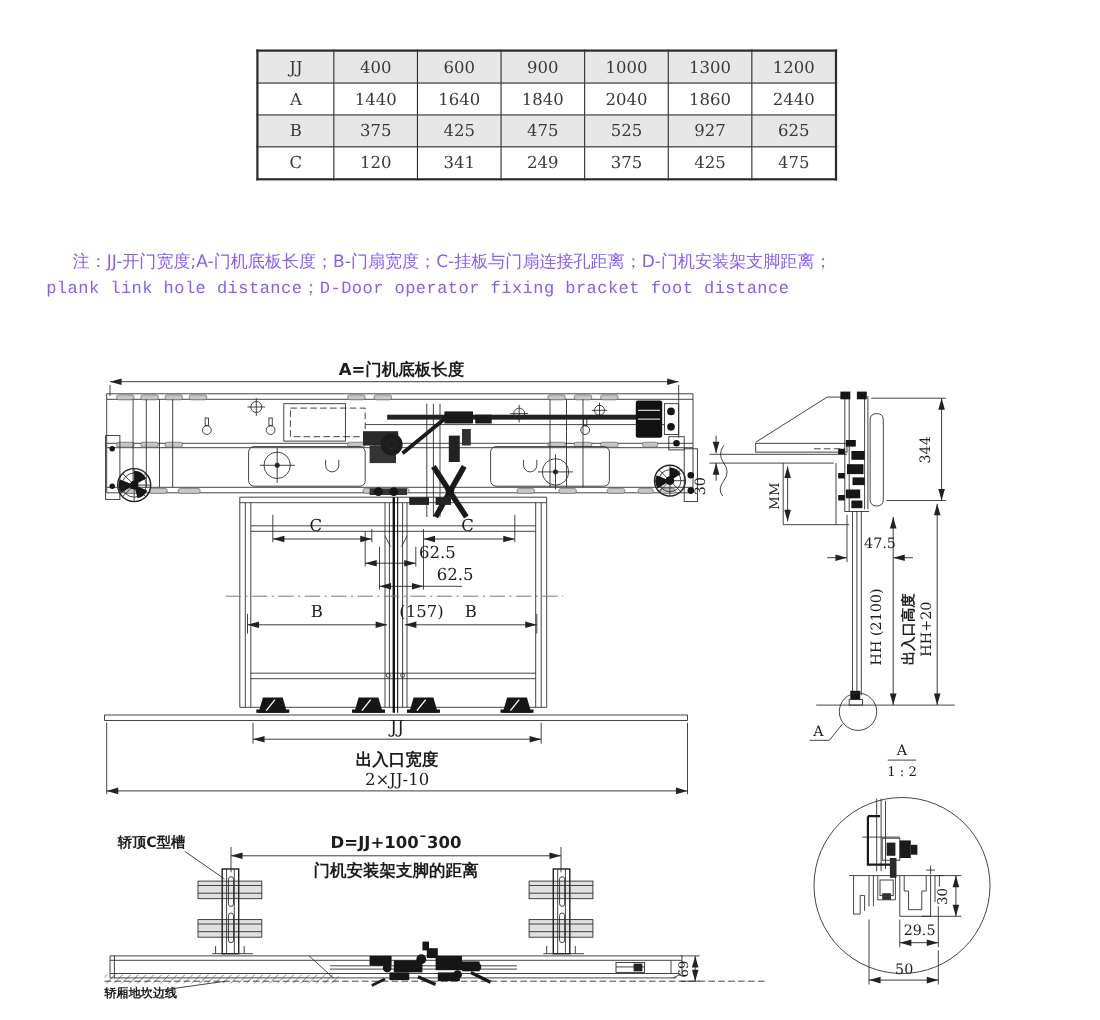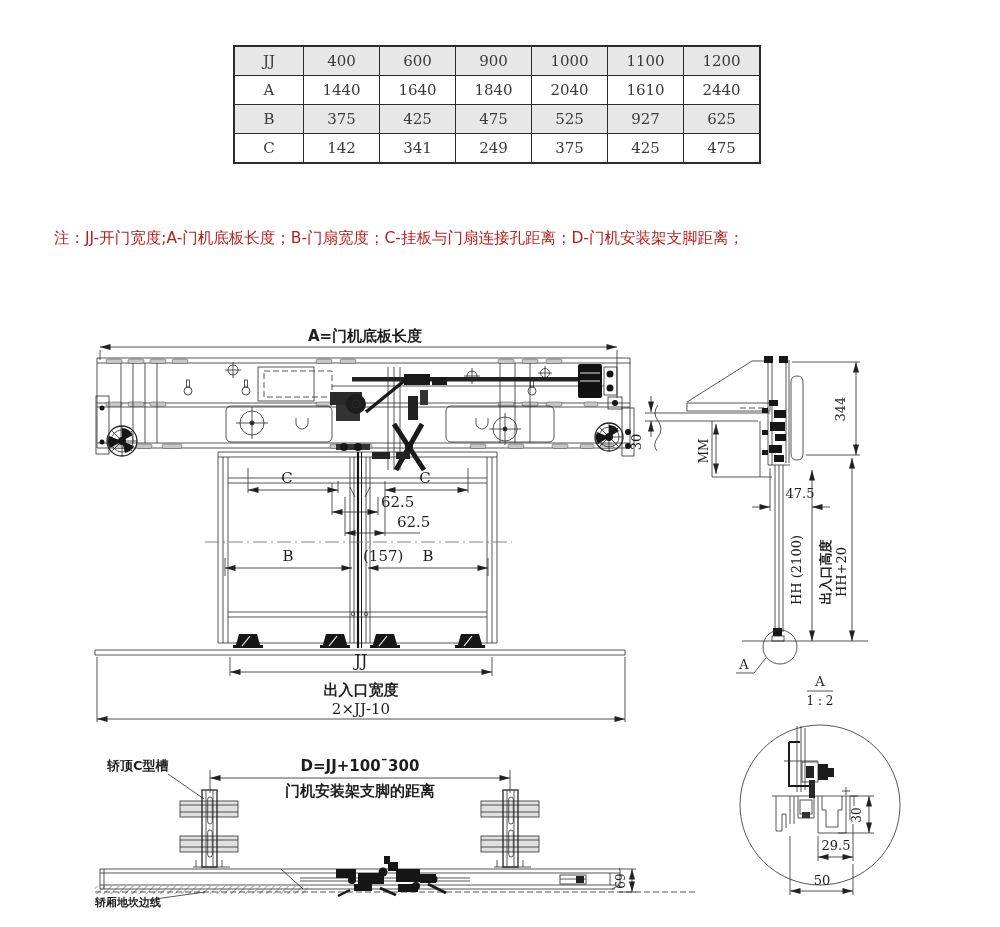--- a/index.html
+++ b/index.html
@@ -7,22 +7,22 @@
         font-family:"DejaVu Serif",serif;color:#222;}
   
   #spec-table{position:absolute;left:233px;top:45px;border-collapse:collapse;
               font:15px "DejaVu Serif",serif;color:#3a3a3a;}
   #spec-table td{border:1.6px solid #2b2b2b;text-align:center;height:28px;width:75px;
                  background:#ffffff;padding:0;}
   #spec-table td.rowlabel{width:68px;}
   #spec-table tr.shaded td{background:#e7e7e7;}
   #spec-table{border:2px solid #2b2b2b;}
   
-  #notes{position:absolute;left:30px;top:226px;width:930px;
-         font:15.5px "Liberation Mono",monospace;color:#b91c1c;line-height:24px;
+  #notes{position:absolute;left:42px;top:226px;width:930px;
+         font:15.5px "Liberation Mono",monospace;color:#8b5cf6;line-height:24px;
          letter-spacing:0.4px;white-space:nowrap;}
   #notes .l1{padding-left:24px;font-family:"DejaVu Sans",sans-serif;letter-spacing:0;}
   
   svg{position:absolute;left:0;top:0;}
   .thin{stroke:#2b2b2b;stroke-width:0.8;fill:none;}
   .med{stroke:#232323;stroke-width:1.3;fill:none;}
   .dash{stroke:#2b2b2b;stroke-width:0.8;fill:none;stroke-dasharray:6 3;}
   .cdash{stroke:#777;stroke-width:0.9;fill:none;stroke-dasharray:14 4 2 4;}
   .dim{stroke:#222;stroke-width:0.8;fill:none;marker-start:url(#arw);marker-end:url(#arw);}
   .dimE{stroke:#222;stroke-width:0.8;fill:none;marker-end:url(#arw);}
@@ -438,50 +438,51 @@
 </svg>
 
 <table id="spec-table">
   <tbody>
         <tr class="shaded">
           <td class="rowlabel">JJ</td>
           <td>400</td>
           <td>600</td>
           <td>900</td>
           <td>1000</td>
-          <td>1100</td>
+          <td>1300</td>
           <td>1200</td>
         </tr>
         <tr>
           <td class="rowlabel">A</td>
           <td>1440</td>
           <td>1640</td>
           <td>1840</td>
           <td>2040</td>
-          <td>1610</td>
+          <td>1860</td>
           <td>2440</td>
         </tr>
         <tr class="shaded">
           <td class="rowlabel">B</td>
           <td>375</td>
           <td>425</td>
           <td>475</td>
           <td>525</td>
           <td>927</td>
           <td>625</td>
         </tr>
         <tr>
           <td class="rowlabel">C</td>
-          <td>142</td>
+          <td>120</td>
           <td>341</td>
           <td>249</td>
           <td>375</td>
           <td>425</td>
           <td>475</td>
         </tr>
       </tbody>
 </table>
 
 <div id="notes">
   <div class="l1">注：JJ-开门宽度;A-门机底板长度；B-门扇宽度；C-挂板与门扇连接孔距离；D-门机安装架支脚距离；</div>
+  <div>plank link hole distance；D-Door operator fixing bracket foot distance</div>
 </div>
 
 </div>
 
 </body></html>

